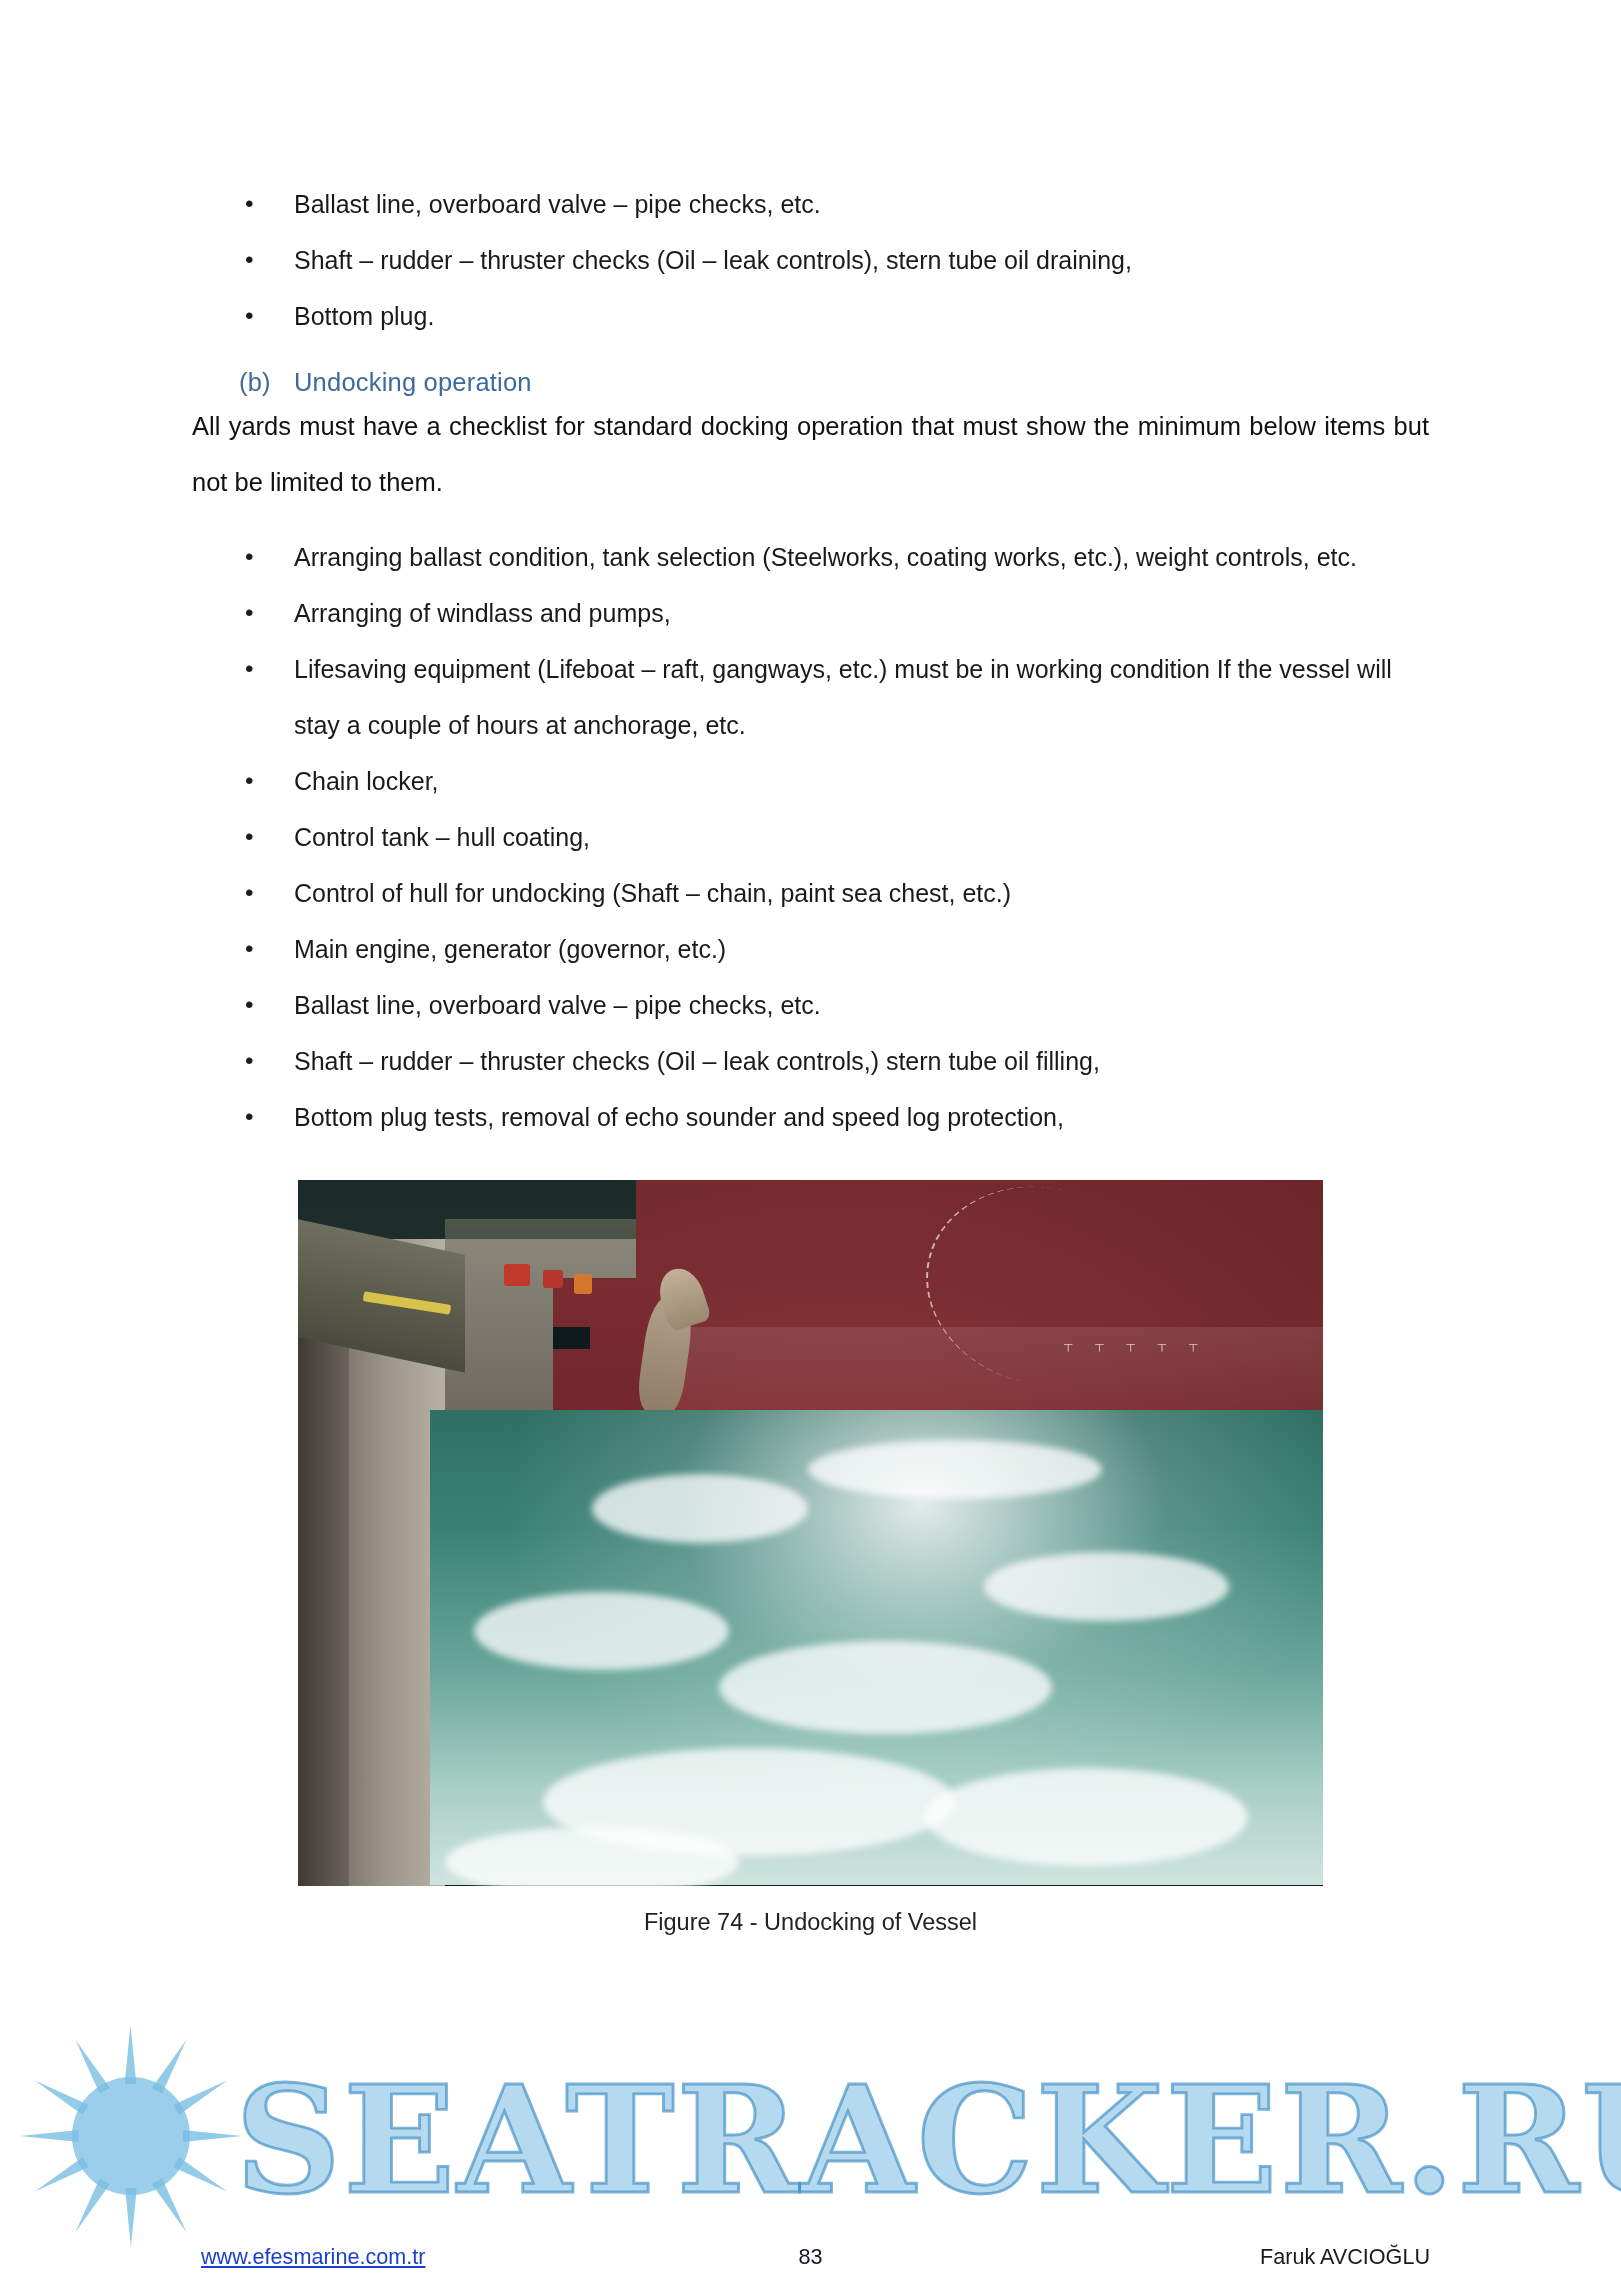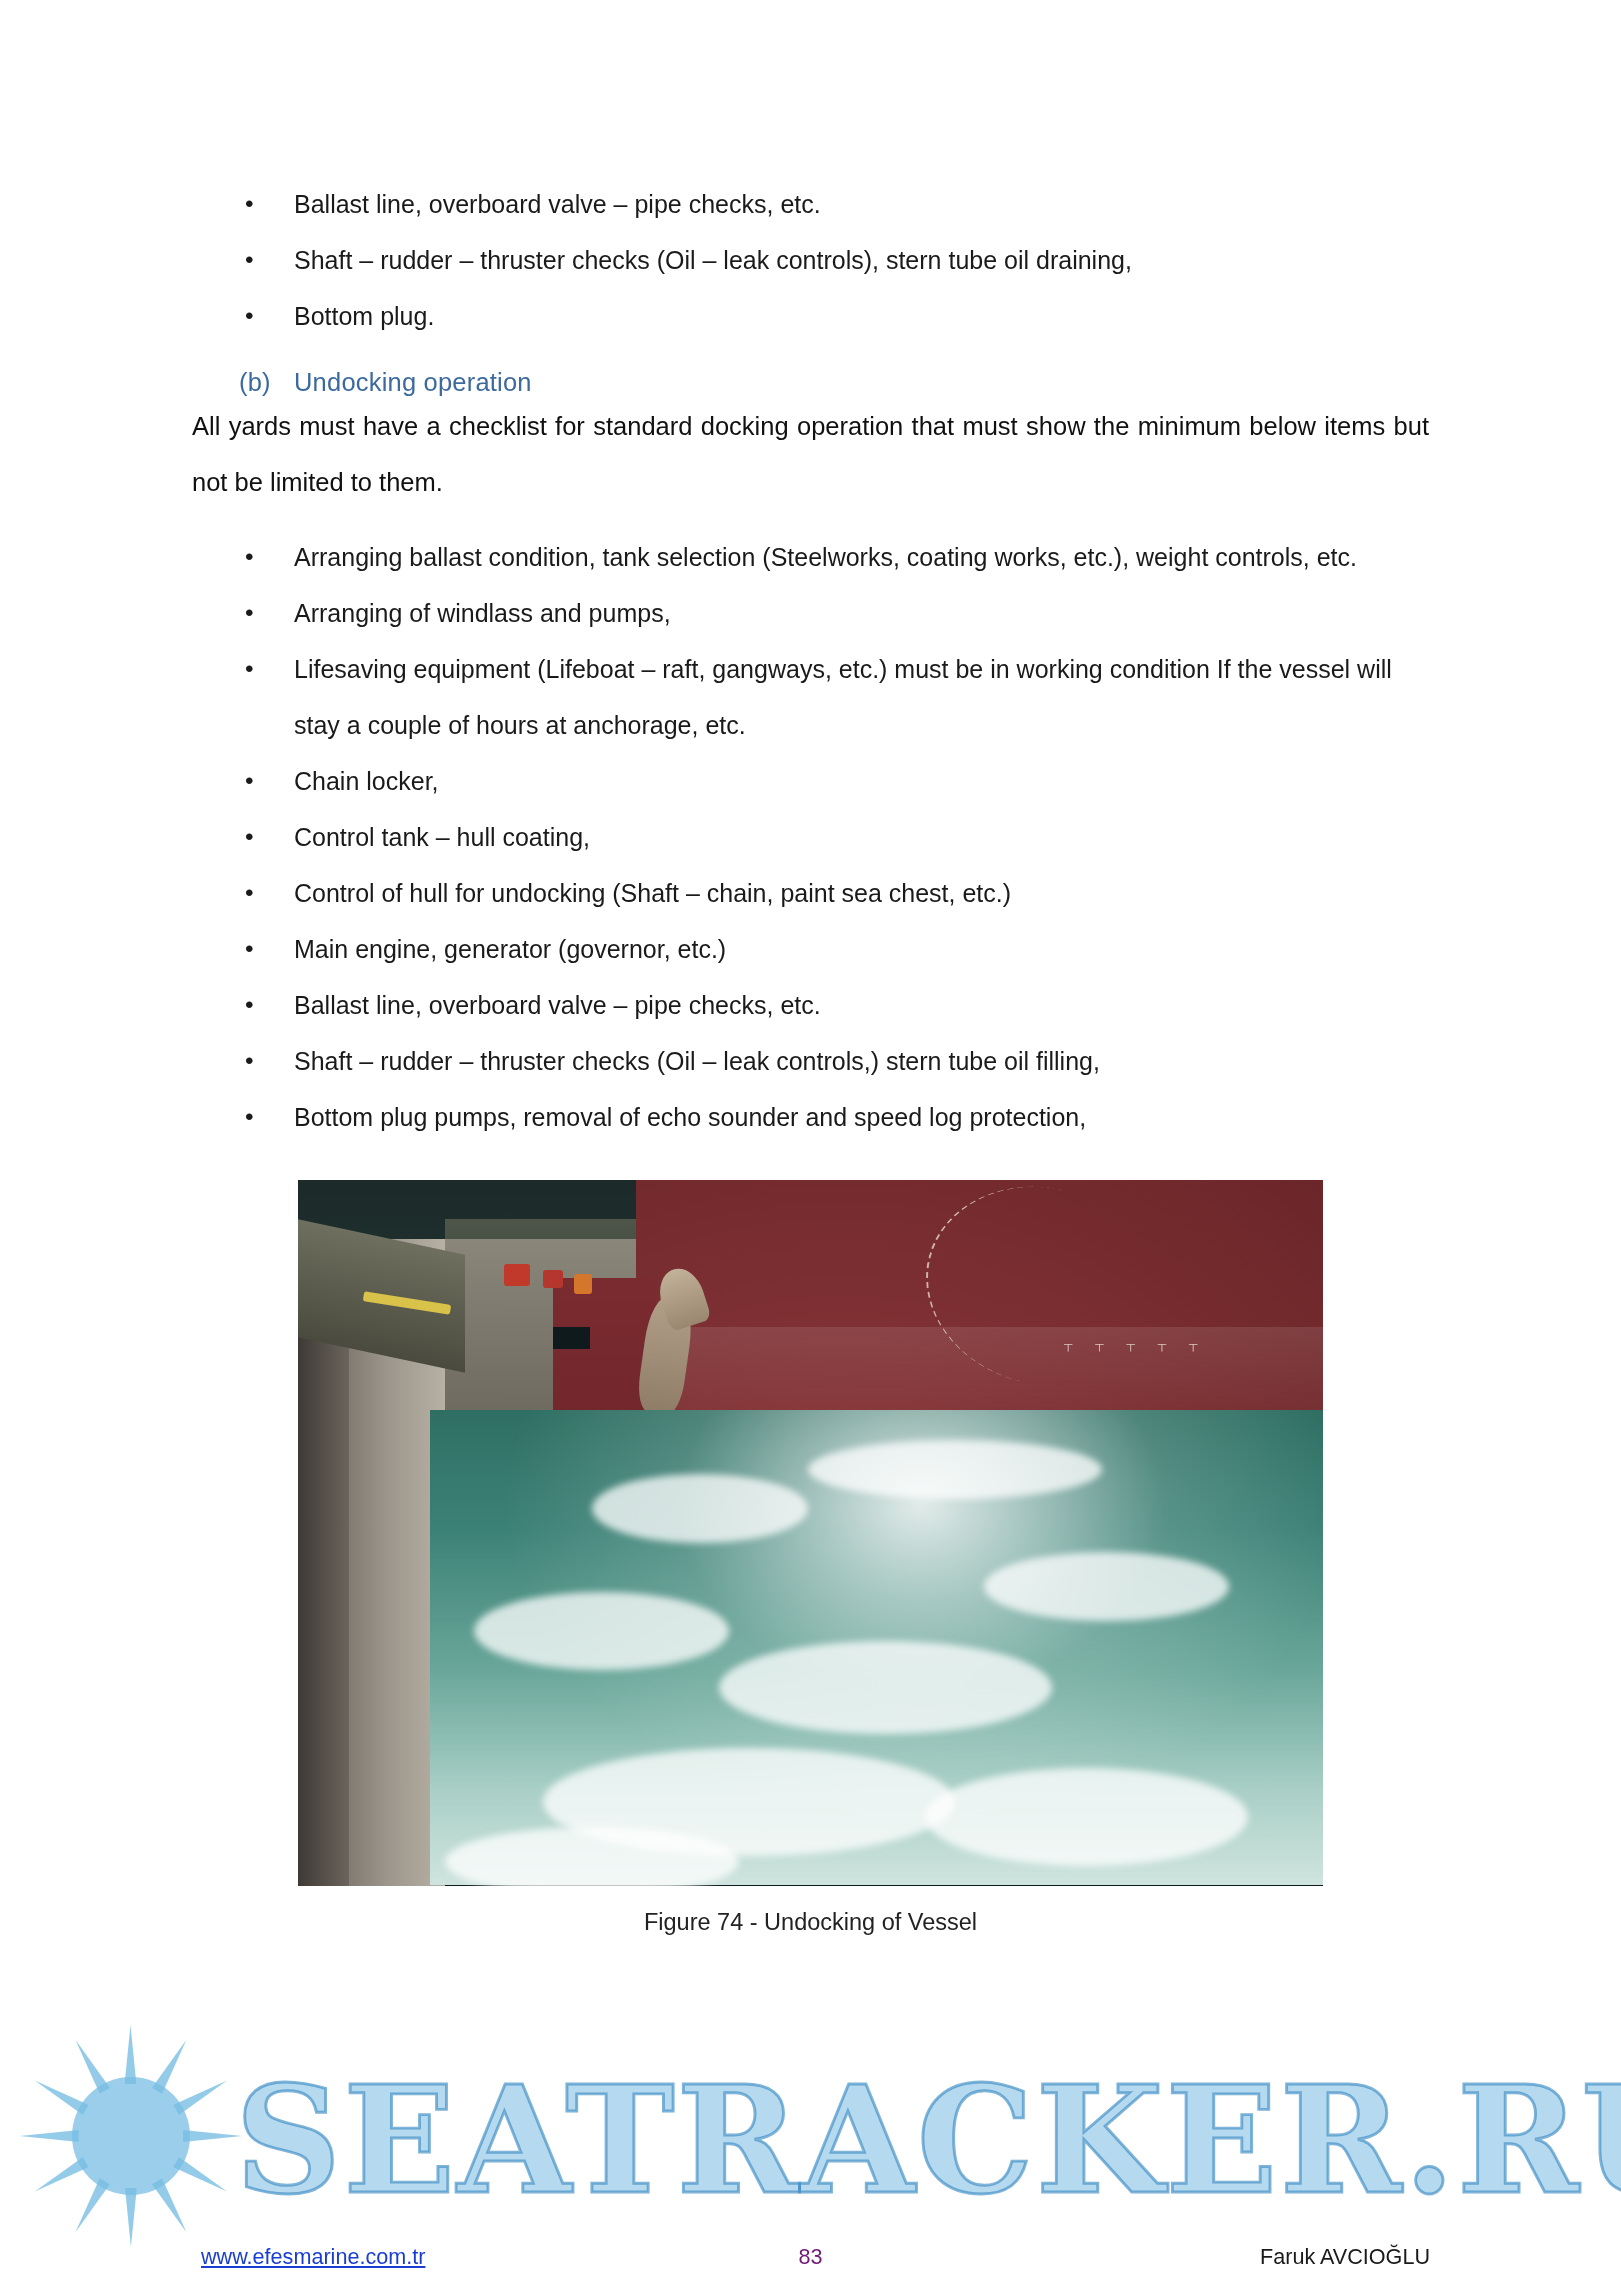--- a/index.html
+++ b/index.html
@@ -186,21 +186,21 @@
     font-size: 21.6px;
     color: #1a3fd0;
     text-decoration: underline;
   }
   .footer-center {
     position: absolute;
     left: 0; right: 0;
     bottom: 0;
     text-align: center;
     font-size: 21.6px;
-    color: #701a75;
+    color: #0f172a;
   }
   .footer-right {
     position: absolute;
     right: 191px;
     bottom: 0;
     font-size: 21.6px;
     color: #1a1a1a;
   }
   .watermark {
     position: absolute;
@@ -307,21 +307,21 @@
       <li>
         <span class="bullet">•</span>
         <span>Ballast line, overboard valve – pipe checks, etc.</span>
       </li>
       <li>
         <span class="bullet">•</span>
         <span>Shaft – rudder – thruster checks (Oil – leak controls,) stern tube oil filling,</span>
       </li>
       <li>
         <span class="bullet">•</span>
-        <span>Bottom plug pumps, removal of echo sounder and speed log protection,</span>
+        <span>Bottom plug tests, removal of echo sounder and speed log protection,</span>
       </li>
     </ul>
 
     <div class="figure">
       <div class="figure-img" aria-label="Photograph of a vessel stern with rudder and propeller above churning water inside a flooding dry dock">
         <div class="ph-sky"></div>
         <div class="ph-dockfar"></div>
         <div class="ph-wallR"></div>
         <div class="ph-hull"></div>
         <div class="ph-hull-shadow"></div>

